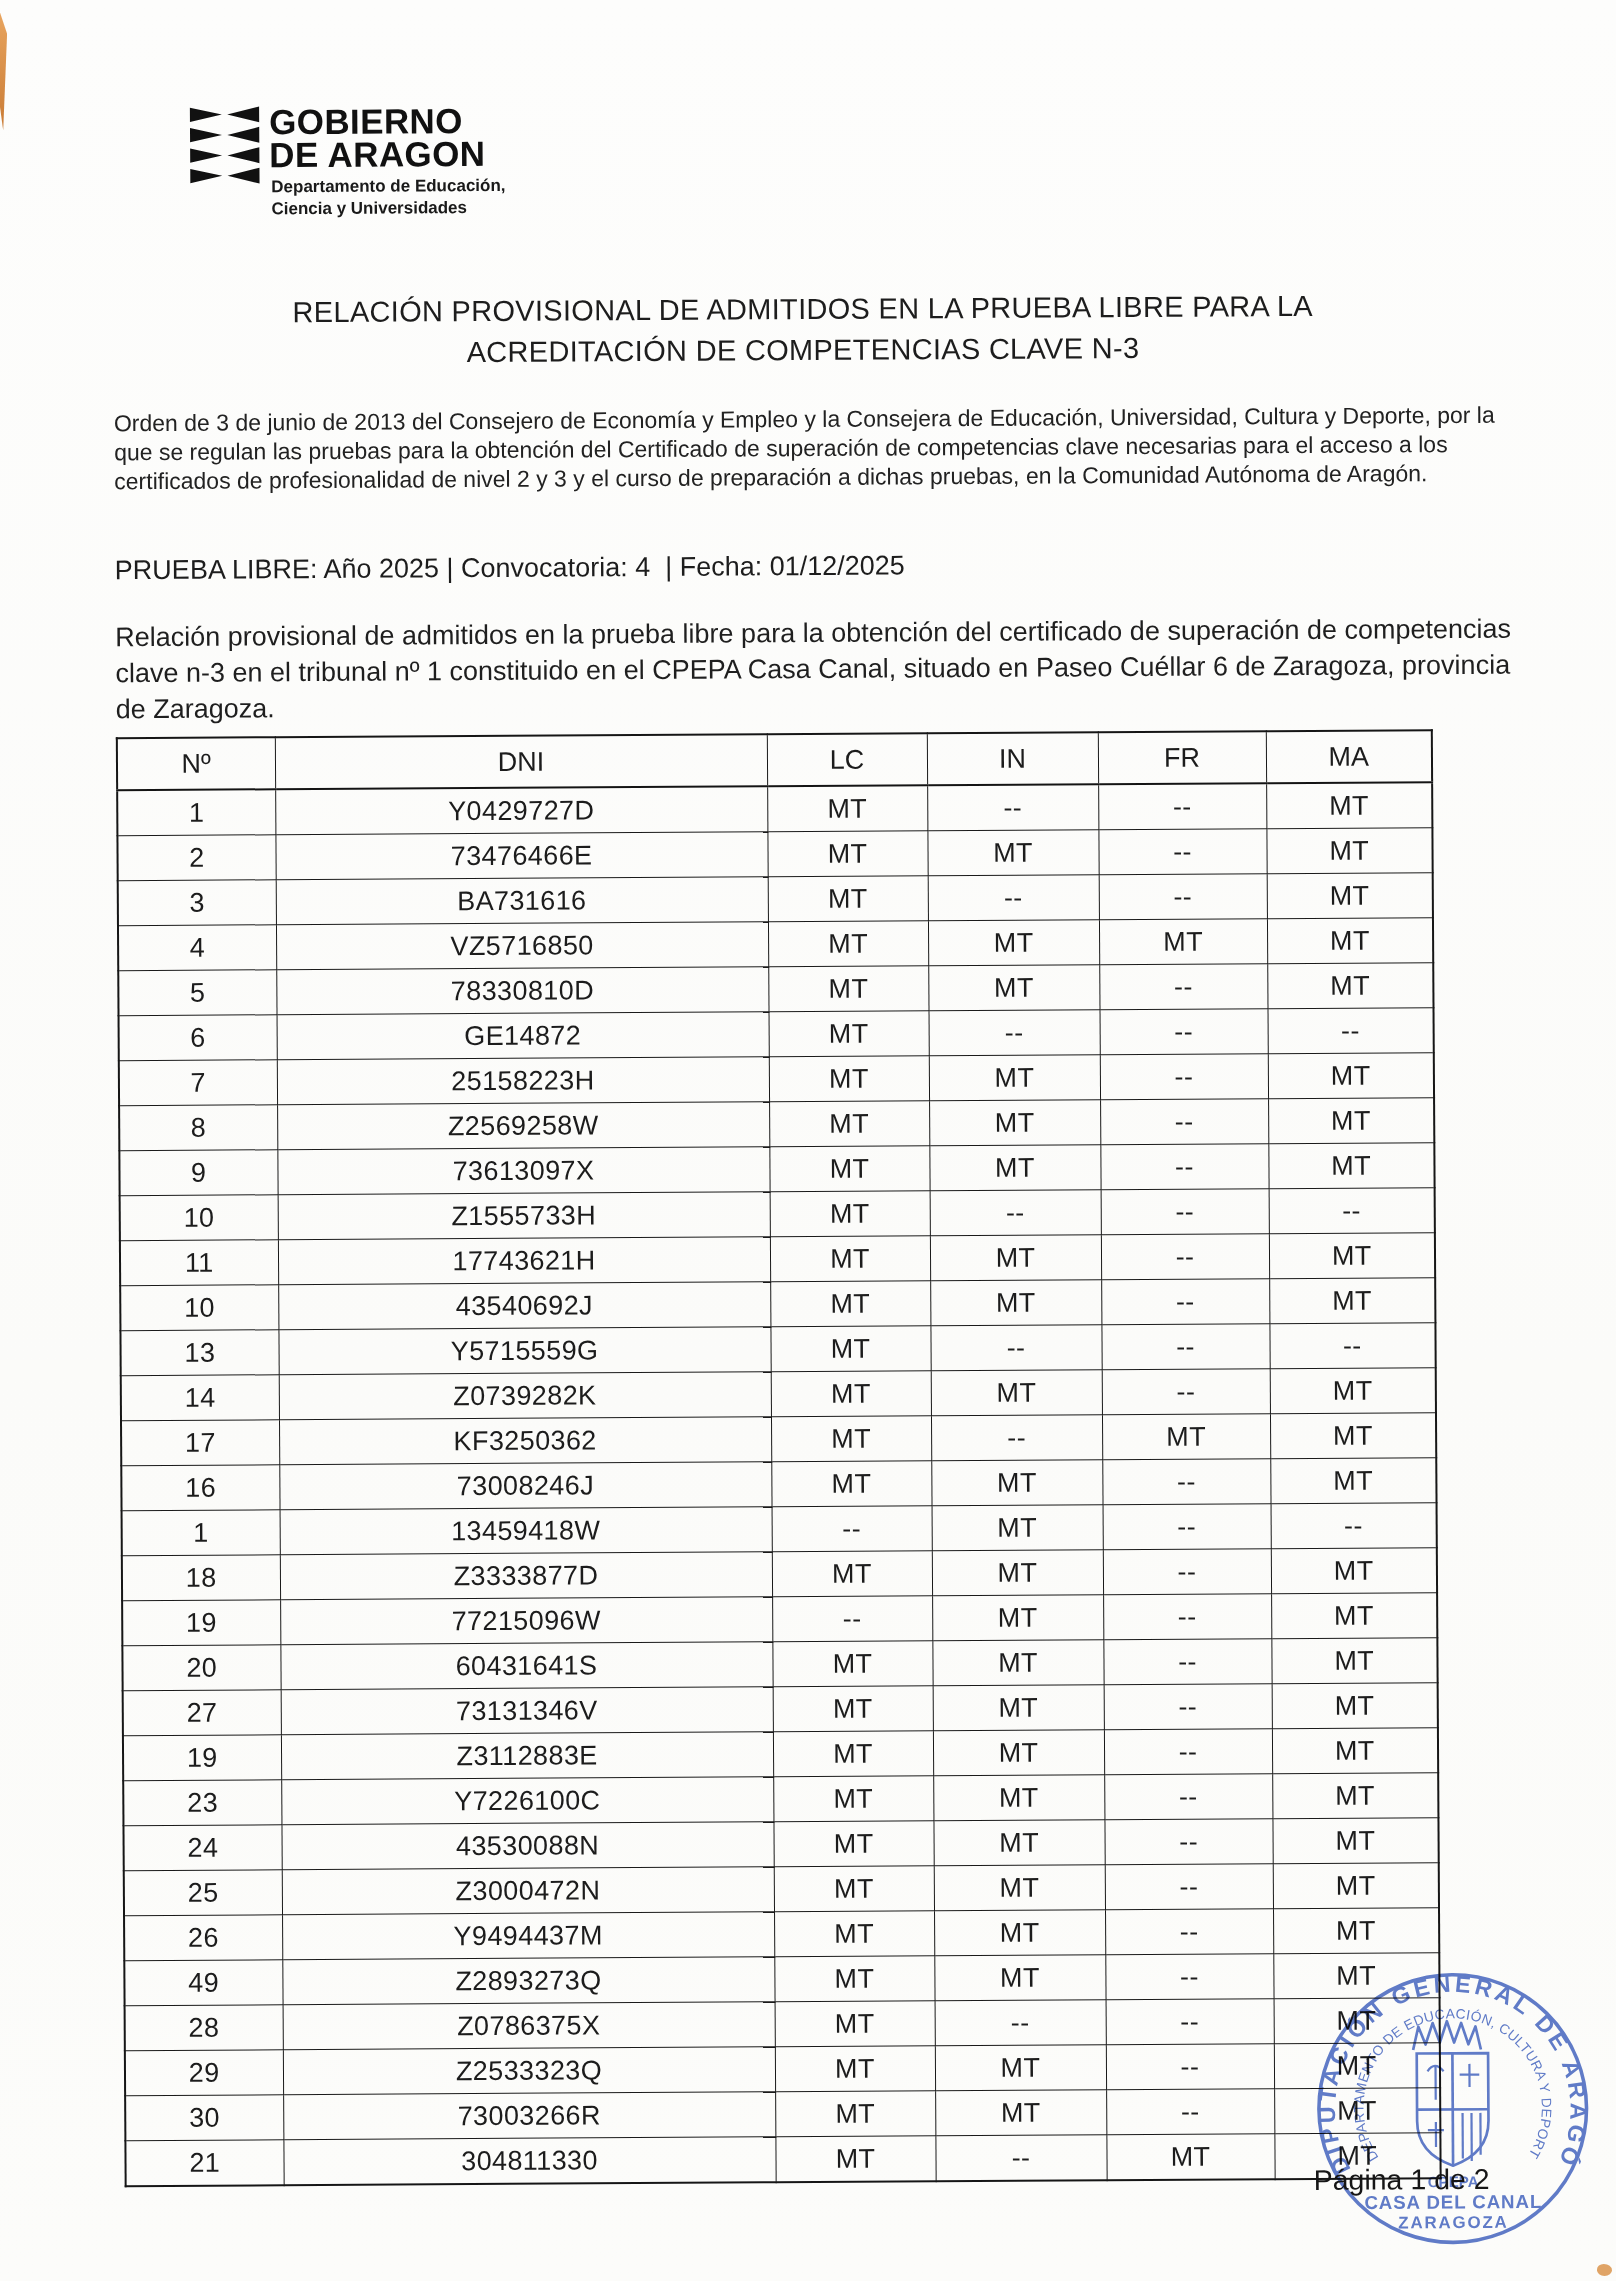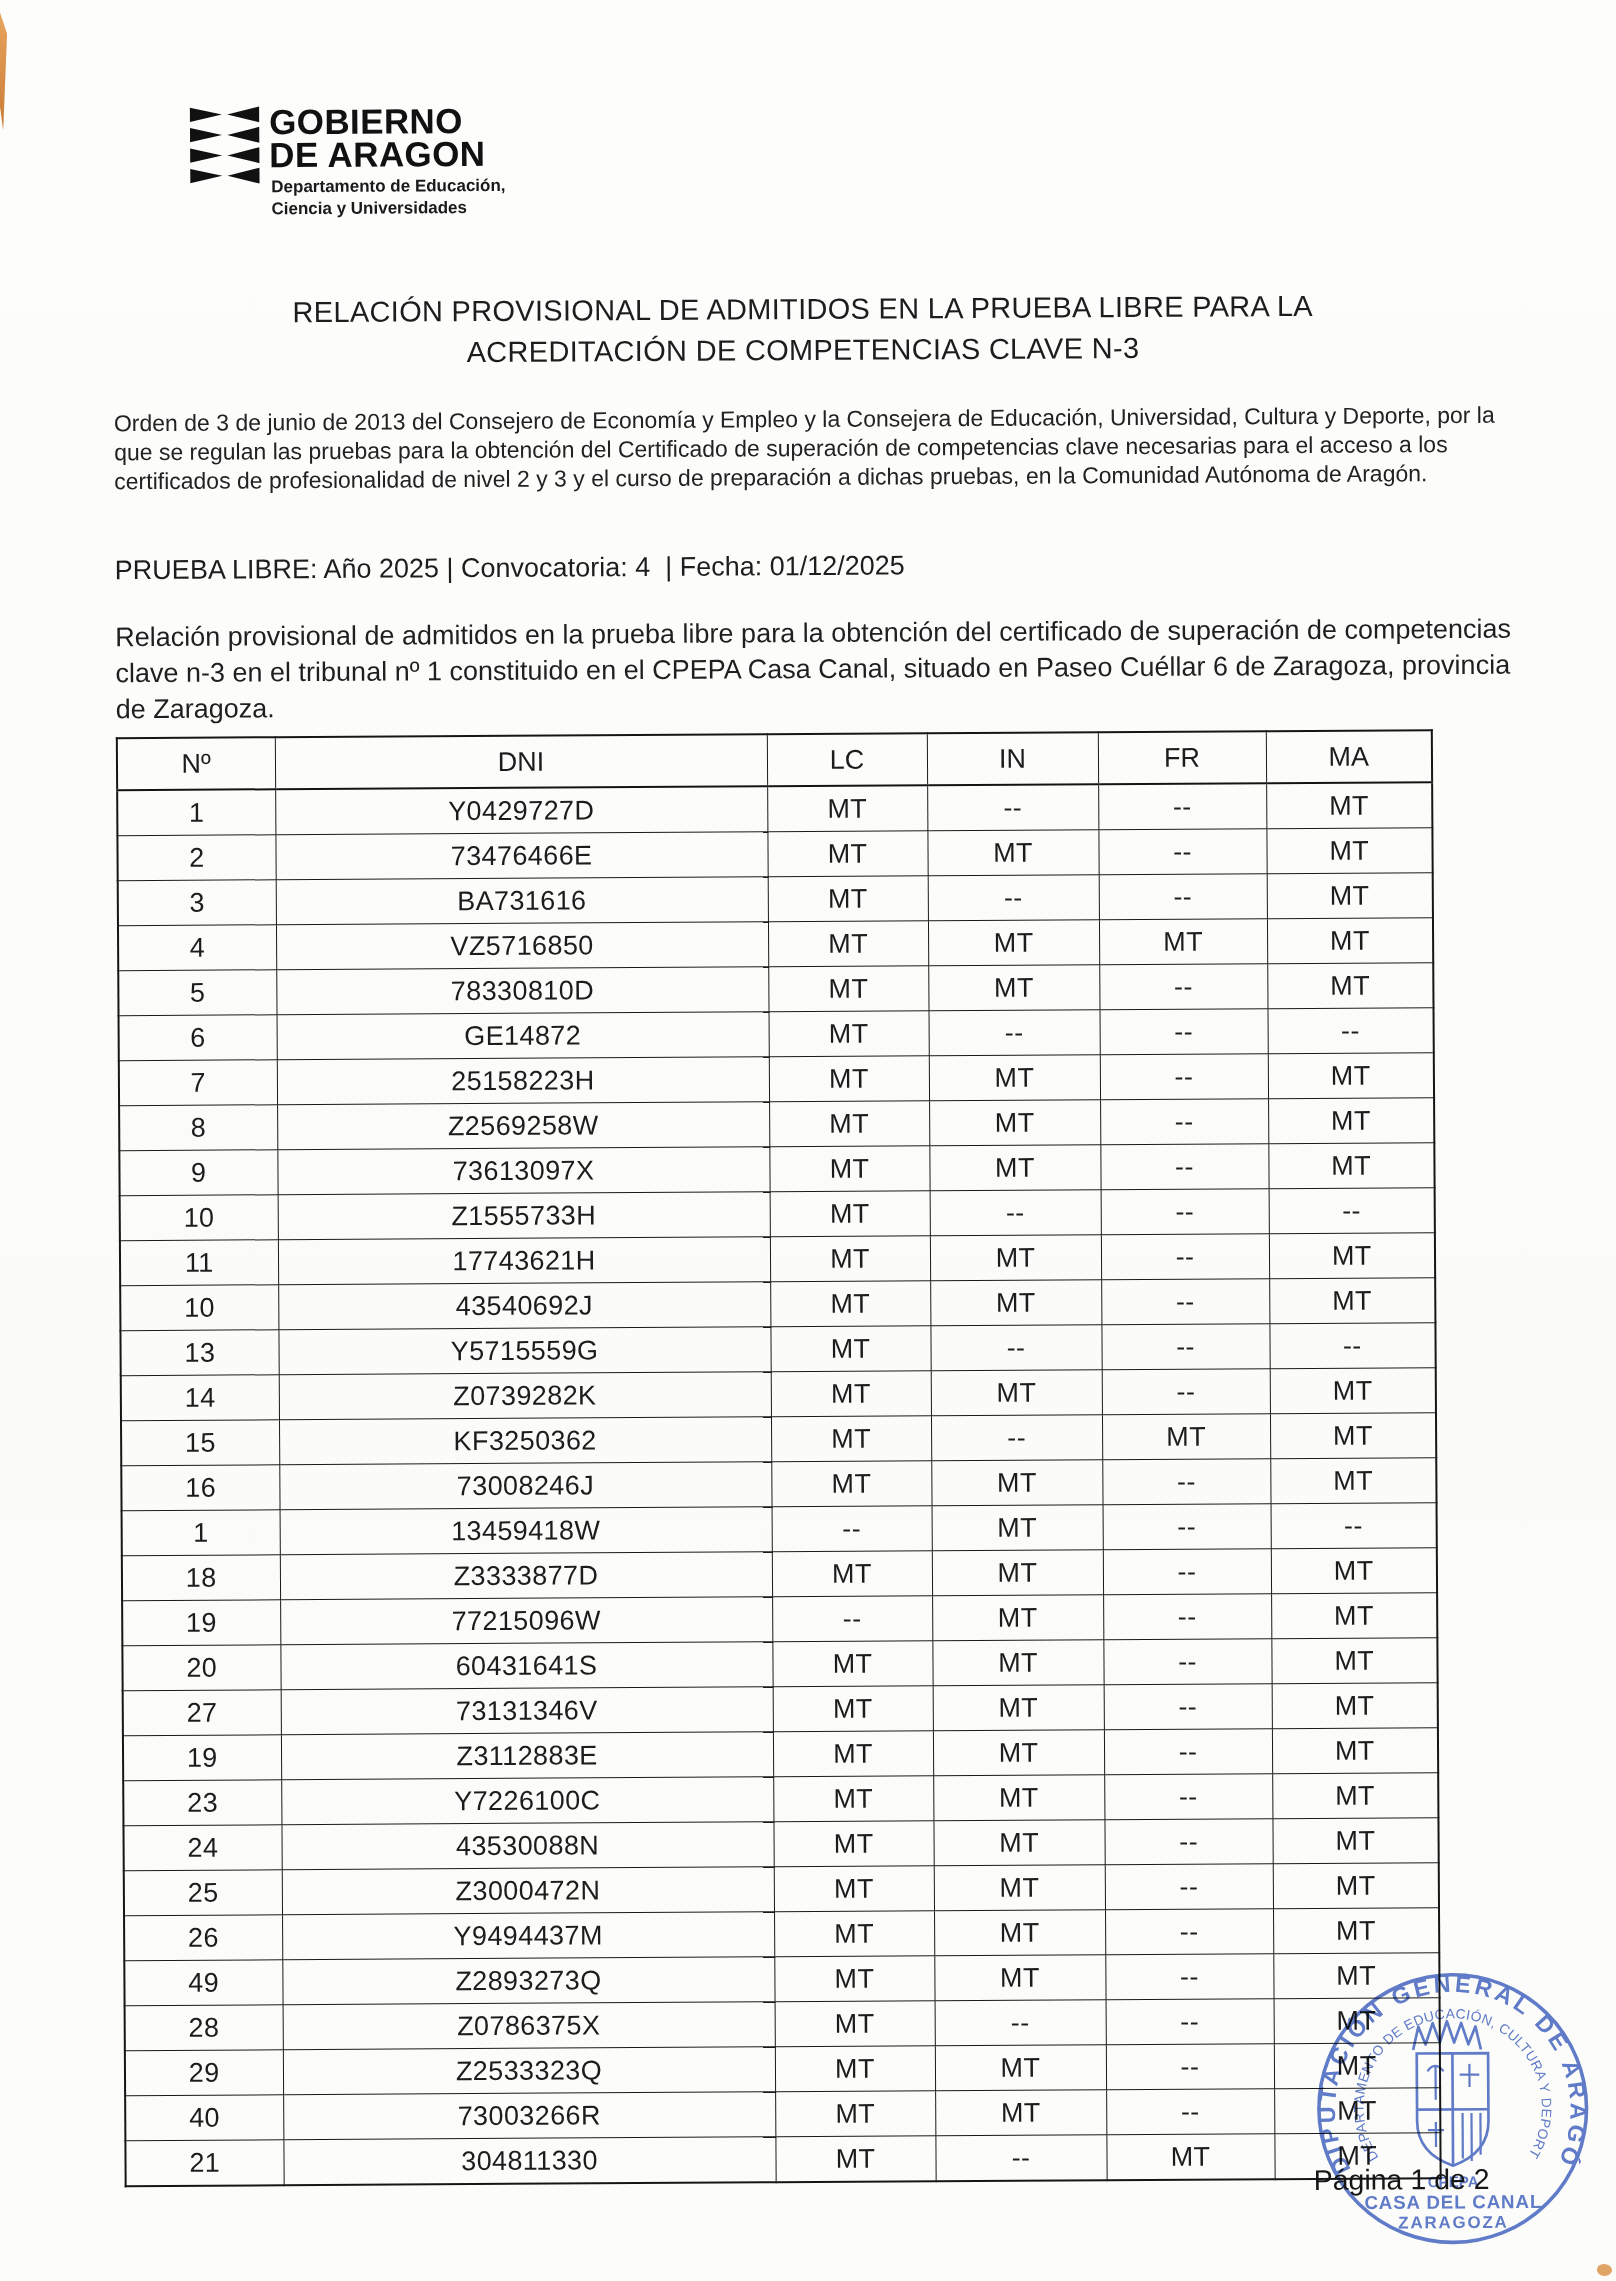--- a/index.html
+++ b/index.html
@@ -206,21 +206,21 @@
         </tr>
         <tr>
           <td>14</td>
           <td>Z0739282K</td>
           <td>MT</td>
           <td>MT</td>
           <td>--</td>
           <td>MT</td>
         </tr>
         <tr>
-          <td>15</td>
+          <td>17</td>
           <td>KF3250362</td>
           <td>MT</td>
           <td>--</td>
           <td>MT</td>
           <td>MT</td>
         </tr>
         <tr>
           <td>16</td>
           <td>73008246J</td>
           <td>MT</td>
@@ -326,21 +326,21 @@
         </tr>
         <tr>
           <td>29</td>
           <td>Z2533323Q</td>
           <td>MT</td>
           <td>MT</td>
           <td>--</td>
           <td>MT</td>
         </tr>
         <tr>
-          <td>40</td>
+          <td>30</td>
           <td>73003266R</td>
           <td>MT</td>
           <td>MT</td>
           <td>--</td>
           <td>MT</td>
         </tr>
         <tr>
           <td>21</td>
           <td>304811330</td>
           <td>MT</td>

